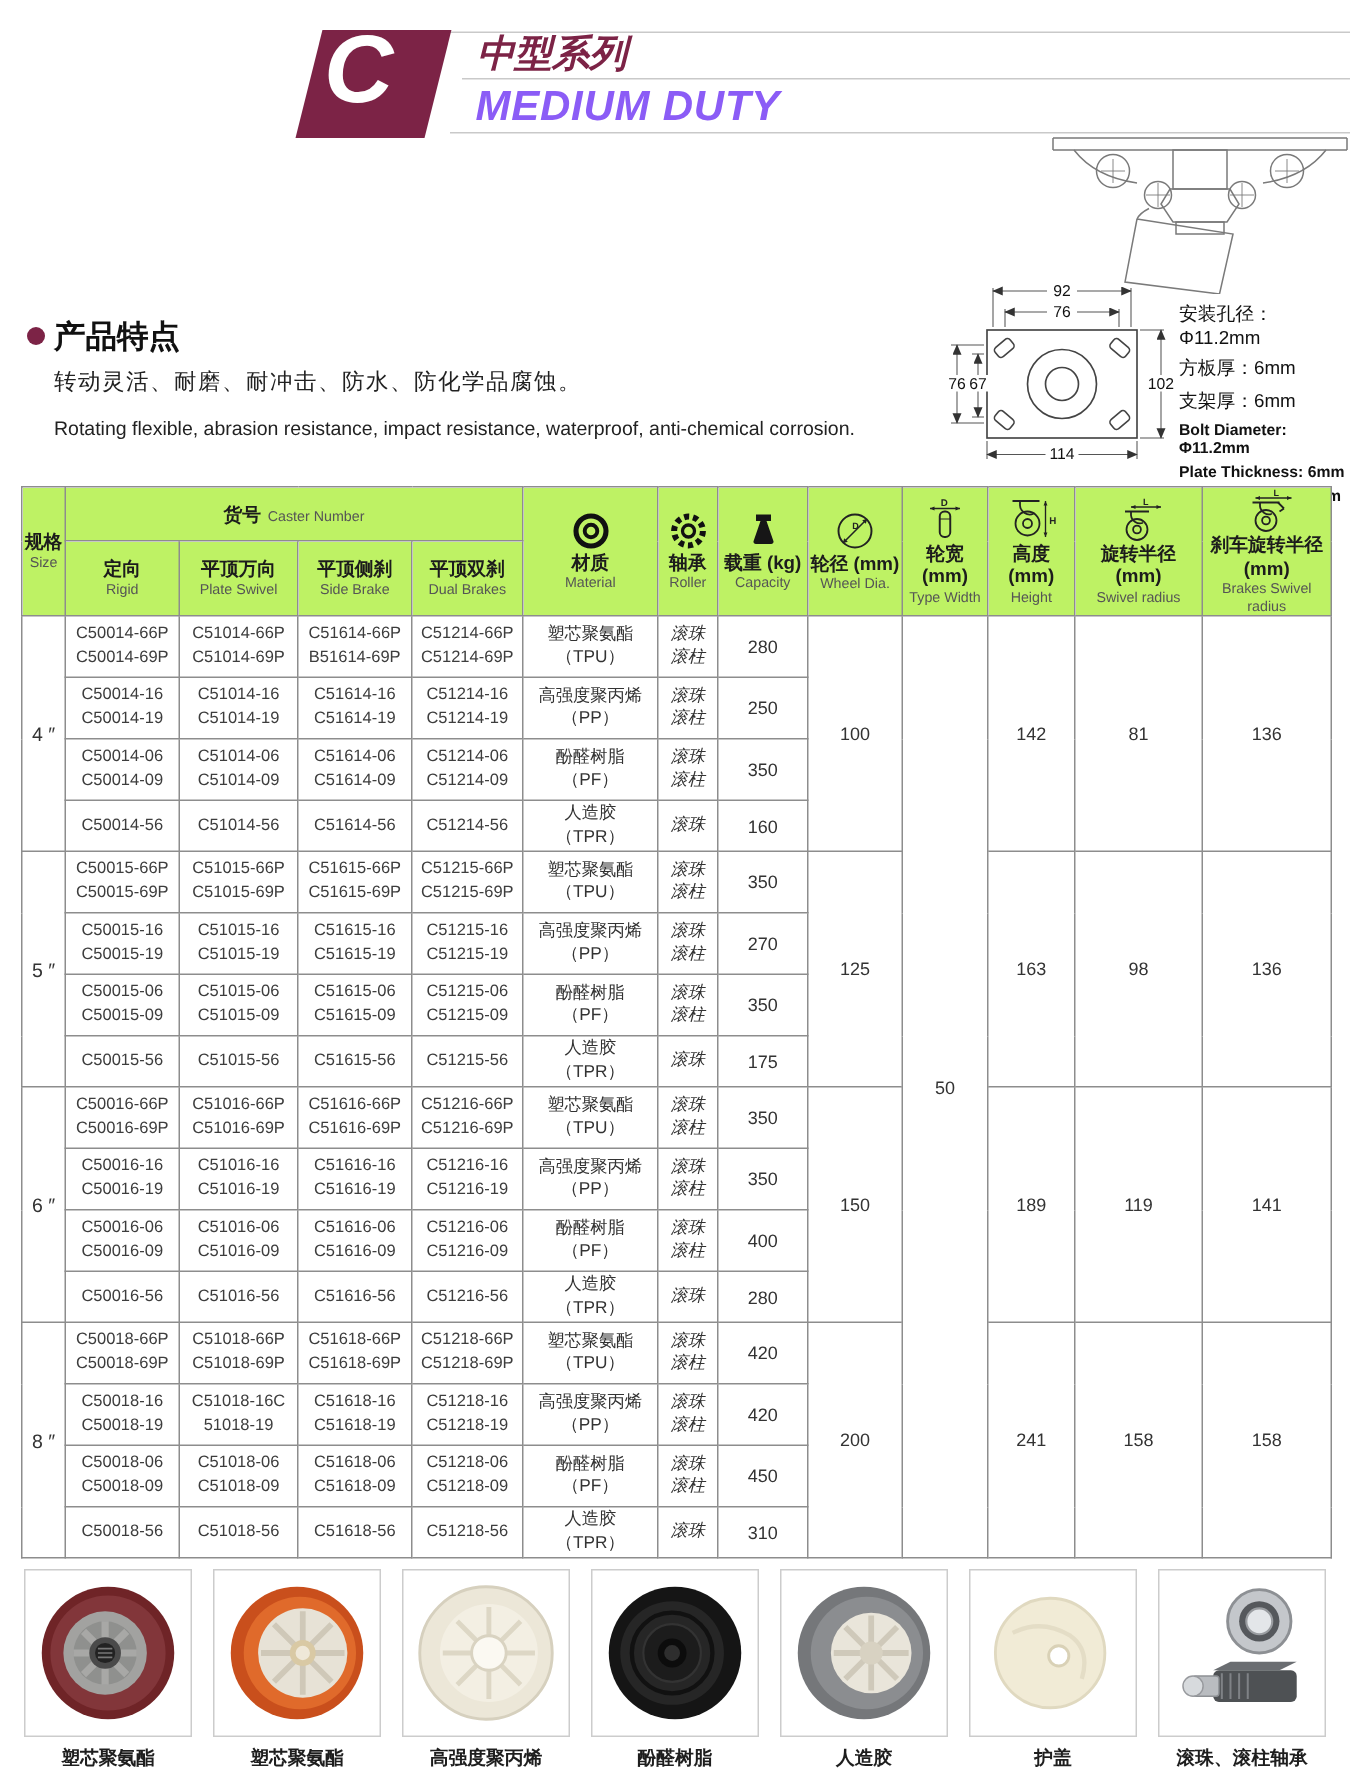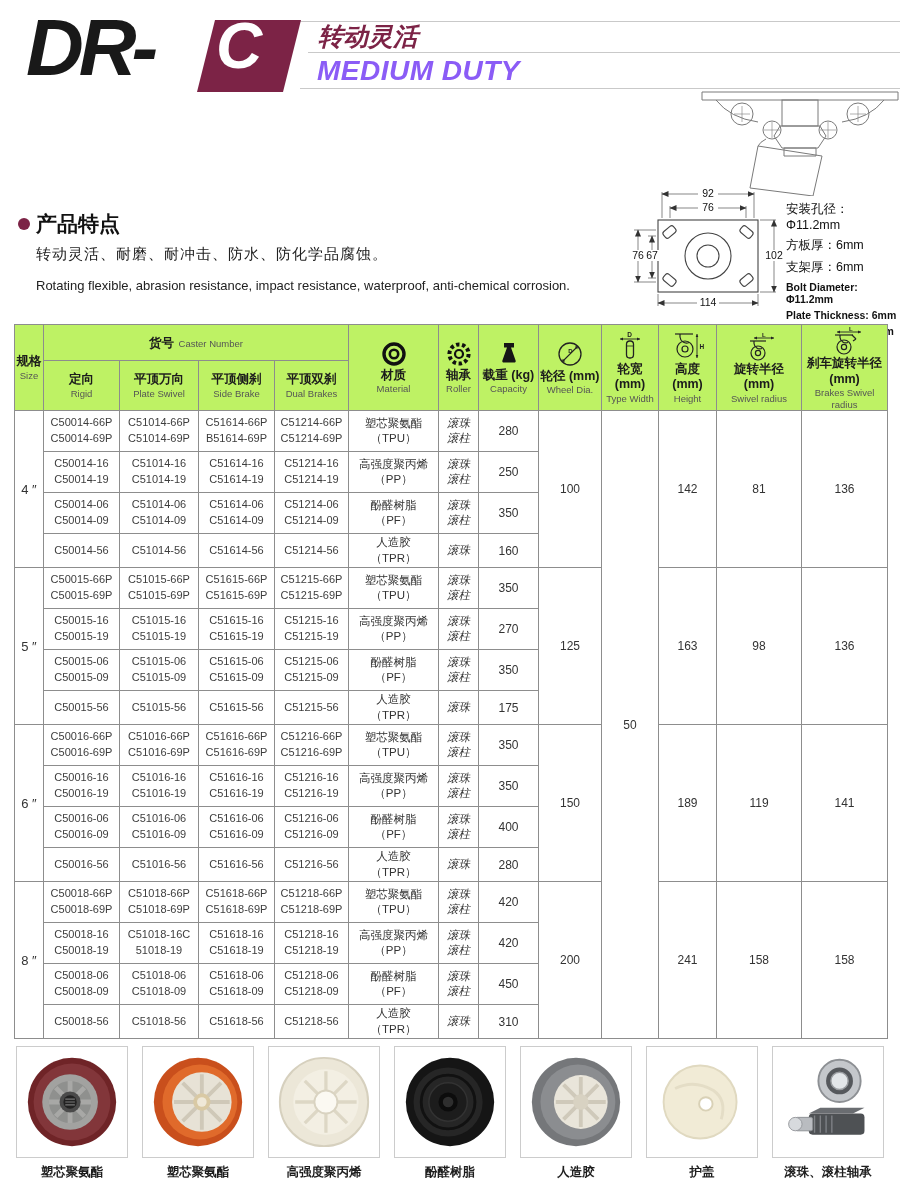--- a/index.html
+++ b/index.html
@@ -66,24 +66,23 @@
   .plabel{margin-top:6px;text-align:center;font-size:12.5px;font-weight:bold;color:#1e1e1e;}
 </style>
 </head>
 <body>
 
 <div class="page">
 
   <div class="hdr-line" style="left:300px;top:21px;width:600px;"></div>
   <div class="hdr-line" style="left:308px;top:52px;width:592px;"></div>
   <div class="hdr-line" style="left:300px;top:88px;width:600px;"></div>
-  <div class="logo-dr">DR-</div>
   <div class="logo-c-box"></div>
   <div class="logo-c">C</div>
-  <div class="series-zh">转动灵活</div>
+  <div class="series-zh">中型系列</div>
   <div class="series-en">MEDIUM DUTY</div>
 
   <svg class="caster-sketch" width="200" height="112" viewBox="0 0 200 112">
     <g stroke="#7a7a7a" stroke-width="1" fill="none">
       <path d="M2 8 H198 M2 16 H198"></path>
       <path d="M2 8 L2 16 M198 8 L198 16"></path>
       <circle cx="42" cy="30" r="11"></circle>
         <circle cx="158" cy="30" r="11"></circle>
       <path d="M34 30h16M42 22v16 M150 30h16M158 22v16" stroke-width="0.6"></path>
       <circle cx="72" cy="46" r="9"></circle>

